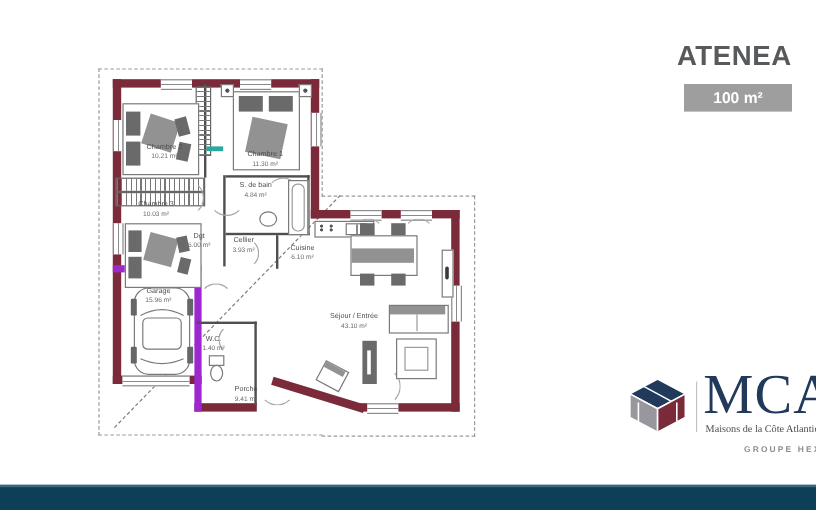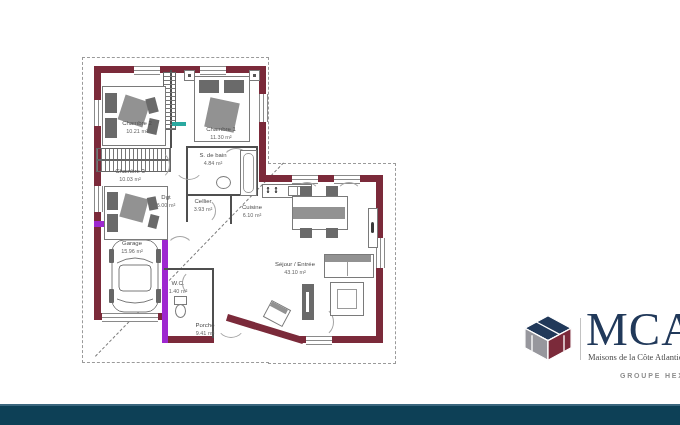--- a/index.html
+++ b/index.html
@@ -218,20 +218,22 @@
     <div class="rlabel" style="left:266px;top:261px;width:58px;">
       <span class="rname">Séjour / Entrée</span>
       <span class="rarea">43.10 m²</span>
     </div>
     <div class="rlabel" style="left:184px;top:322px;width:42px;">
       <span class="rname">Porche</span>
       <span class="rarea">9.41 m²</span>
     </div>
   </div>
 
+  <div class="title">ATENEA</div>
+  <div class="badge">100 m²</div>
 
   <div class="abs" style="left:521px;top:314px;width:160px;height:70px;">
     <svg width="54" height="48" viewBox="0 0 60 54" style="position:absolute;left:0;top:0;">
       <path d="M30,2 L56,16 L30,30 L4,16 Z" fill="#21395a" stroke="#fff" stroke-width="1.5"></path>
       <path d="M4,16 L30,30 L30,52 L4,38 Z" fill="#97979d" stroke="#fff" stroke-width="1.5"></path>
       <path d="M56,16 L30,30 L30,52 L56,38 Z" fill="#7b2a3a" stroke="#fff" stroke-width="1.5"></path>
       <path d="M17,9 L43,23" fill="none" stroke="#fff" stroke-width="1.5"></path>
       <path d="M12,24 L12,42" fill="none" stroke="#fff" stroke-width="1.5"></path>
       <path d="M48,24 L48,42" fill="none" stroke="#fff" stroke-width="1.5"></path>
     </svg>

